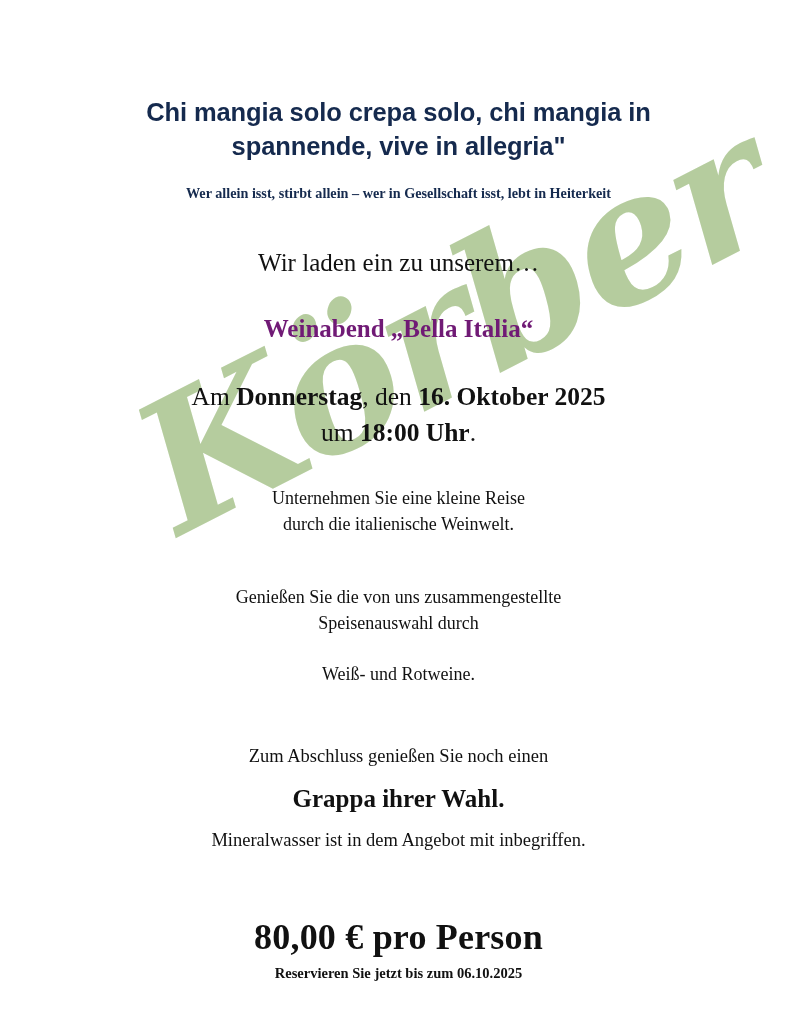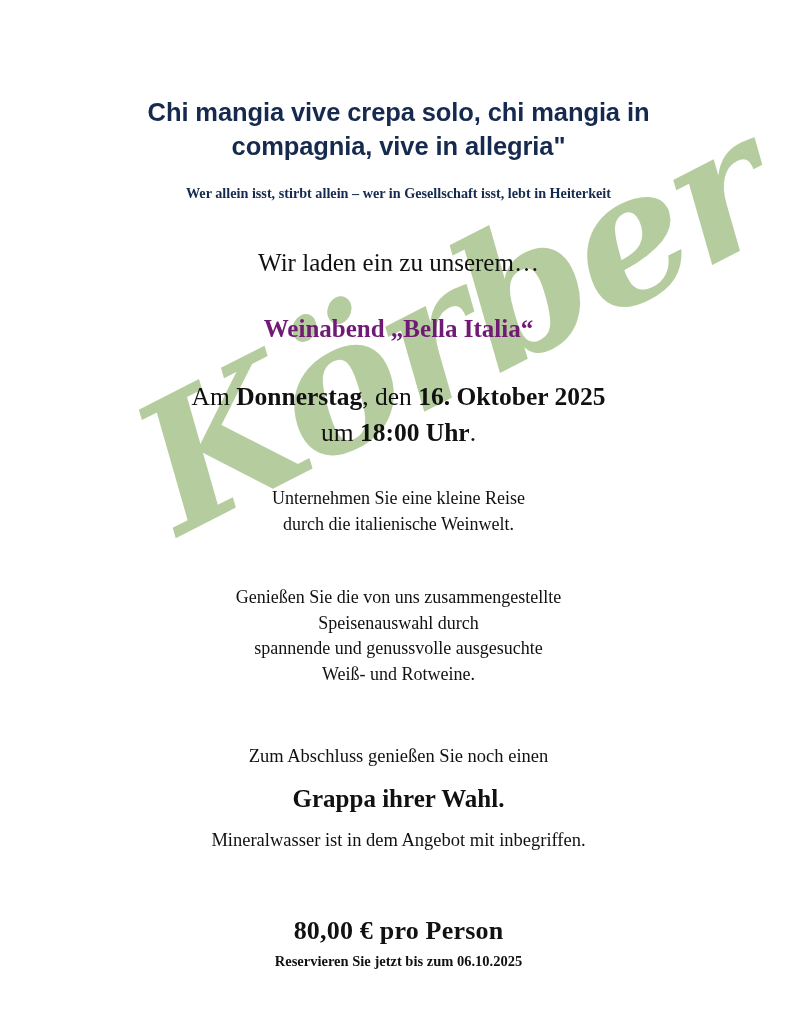--- a/index.html
+++ b/index.html
@@ -125,21 +125,21 @@
     display: block;
     margin-top: 9px;
   }
   .closing .water {
     display: block;
     margin-top: 9px;
     font-size: 18.5px;
   }
 
   .price {
-    font-size: 26px;
+    font-size: 36px;
     font-weight: 700;
     margin: 62px 0 0 0;
     color: #111;
     letter-spacing: 0.2px;
   }
 
   .reserve {
     font-size: 14.5px;
     font-weight: 700;
     margin: 7px 0 0 0;
@@ -150,41 +150,41 @@
 <body>
 
 <div class="page">
 
   <div class="watermark">
     <div class="watermark-text">Körber</div>
   </div>
 
   <div class="content">
 
-    <h1 class="headline">Chi mangia vive crepa solo, chi mangia in compagnia, vive in allegria"</h1>
+    <h1 class="headline">Chi mangia solo crepa solo, chi mangia in spannende, vive in allegria"</h1>
 
     <p class="subheadline">Wer allein isst, stirbt allein – wer in Gesellschaft isst, lebt in Heiterkeit</p>
 
     <p class="invite-line">Wir laden ein zu unserem…</p>
 
     <p class="event-title">Weinabend „Bella Italia“</p>
 
     <p class="date-line"><span>Am </span><b>Donnerstag</b><span>, den </span><b>16. Oktober 2025</b></p>
 
     <p class="time-line"><span>um </span><b>18:00 Uhr</b><span>.</span></p>
 
     <p class="para block1">
       <span>Unternehmen Sie eine kleine Reise</span><br>
       <span>durch die italienische Weinwelt.</span>
     </p>
 
     <p class="para block2">
       <span>Genießen Sie die von uns zusammengestellte</span><br>
       <span>Speisenauswahl durch</span><br>
-      <span>spannende und genussvolle ausgesuchte</span><br>
+      <br>
       <span>Weiß- und Rotweine.</span>
     </p>
 
     <p class="closing">
       <span>Zum Abschluss genießen Sie noch einen</span>
       <span class="strong"><b>Grappa ihrer Wahl</b><span>.</span></span>
       <span class="water">Mineralwasser ist in dem Angebot mit inbegriffen.</span>
     </p>
 
     <p class="price">80,00 € pro Person</p>

